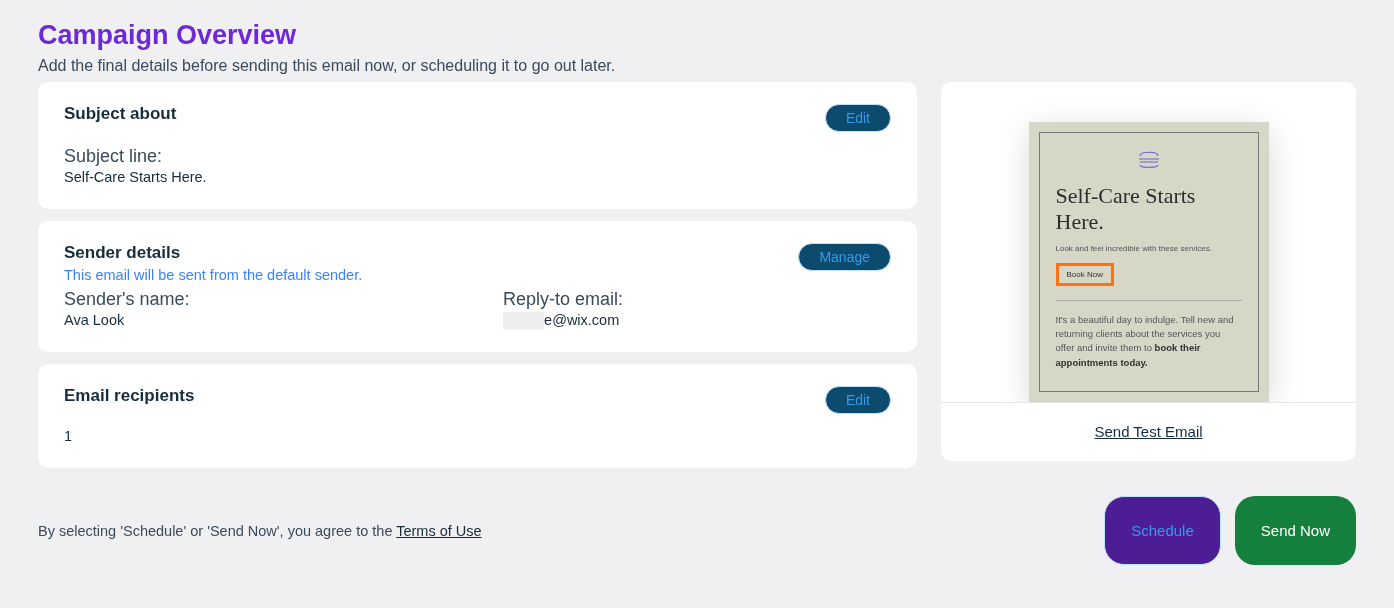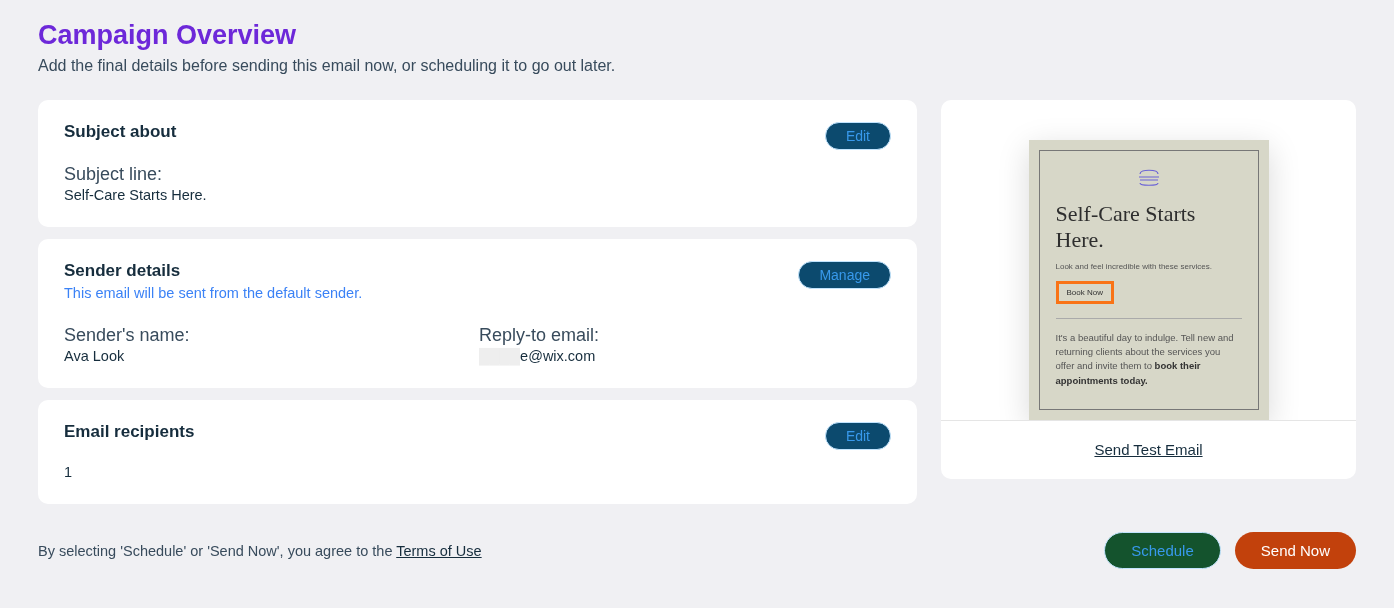--- a/index.html
+++ b/index.html
@@ -15,21 +15,21 @@
     }
     .page-title {
       font-size: 27px;
       font-weight: 700;
       color: #6d28d9;
       margin-bottom: 6px;
     }
     .page-subtitle {
       font-size: 16px;
       color: #384b5c;
-      margin-bottom: 25px;
+      margin-bottom: 7px;
     }
     .content-row {
       display: flex;
       gap: 24px;
     }
     .left-col {
       flex: 1;
       display: flex;
       flex-direction: column;
       gap: 12px;
@@ -72,21 +72,22 @@
       font-size: 18px;
       color: #384b5c;
       margin-bottom: 2px;
     }
     .field-value {
       font-size: 14.5px;
       color: #162d3d;
     }
     .sender-row {
       display: flex;
-      margin-top: 24px;
+      margin-top: 6px;
+      gap: 24px;
     }
     .sender-row > div:first-child {
       width: 415px;
     }
     .preview-card {
       background: #fff;
       border-radius: 10px;
       overflow: hidden;
     }
     .preview-body {
@@ -168,34 +169,34 @@
     .terms-link {
       color: #162d3d;
       text-decoration: underline;
       cursor: pointer;
     }
     .footer-actions {
       display: flex;
       gap: 14px;
     }
     .btn-secondary {
-      background: #14532d;
+      background: #4c1d95;
       border: 1px solid #c1e4fe;
       color: #3899ec;
       padding: 9px 26px;
       border-radius: 20px;
       font-size: 15px;
       cursor: pointer;
       font-family: inherit;
     }
     .btn-primary {
-      background: #c2410c;
+      background: #15803d;
       border: none;
       color: #fff;
-      padding: 10px 26px;
+      padding: 26px 26px;
       border-radius: 20px;
       font-size: 15px;
       cursor: pointer;
       font-family: inherit;
     }
     .redacted {
       background: #eee;
       color: #eee;
       border-radius: 2px;
     }

